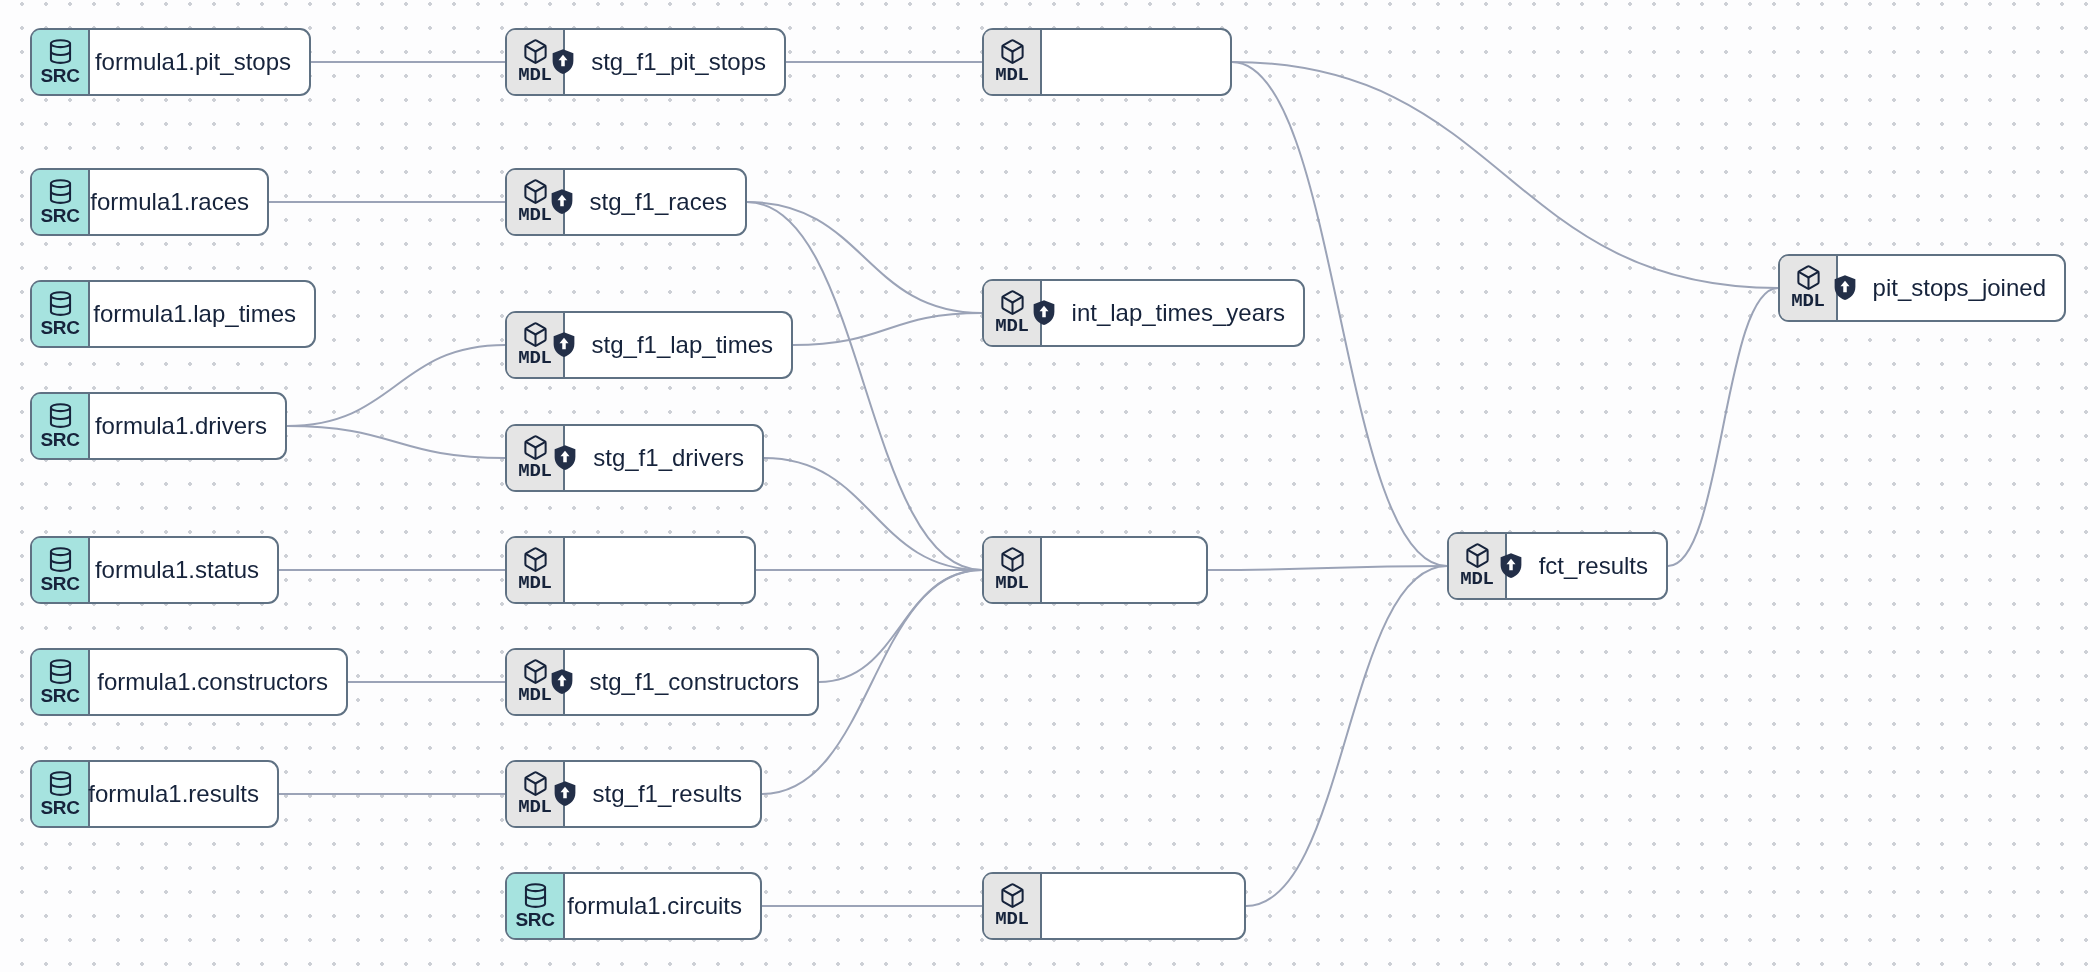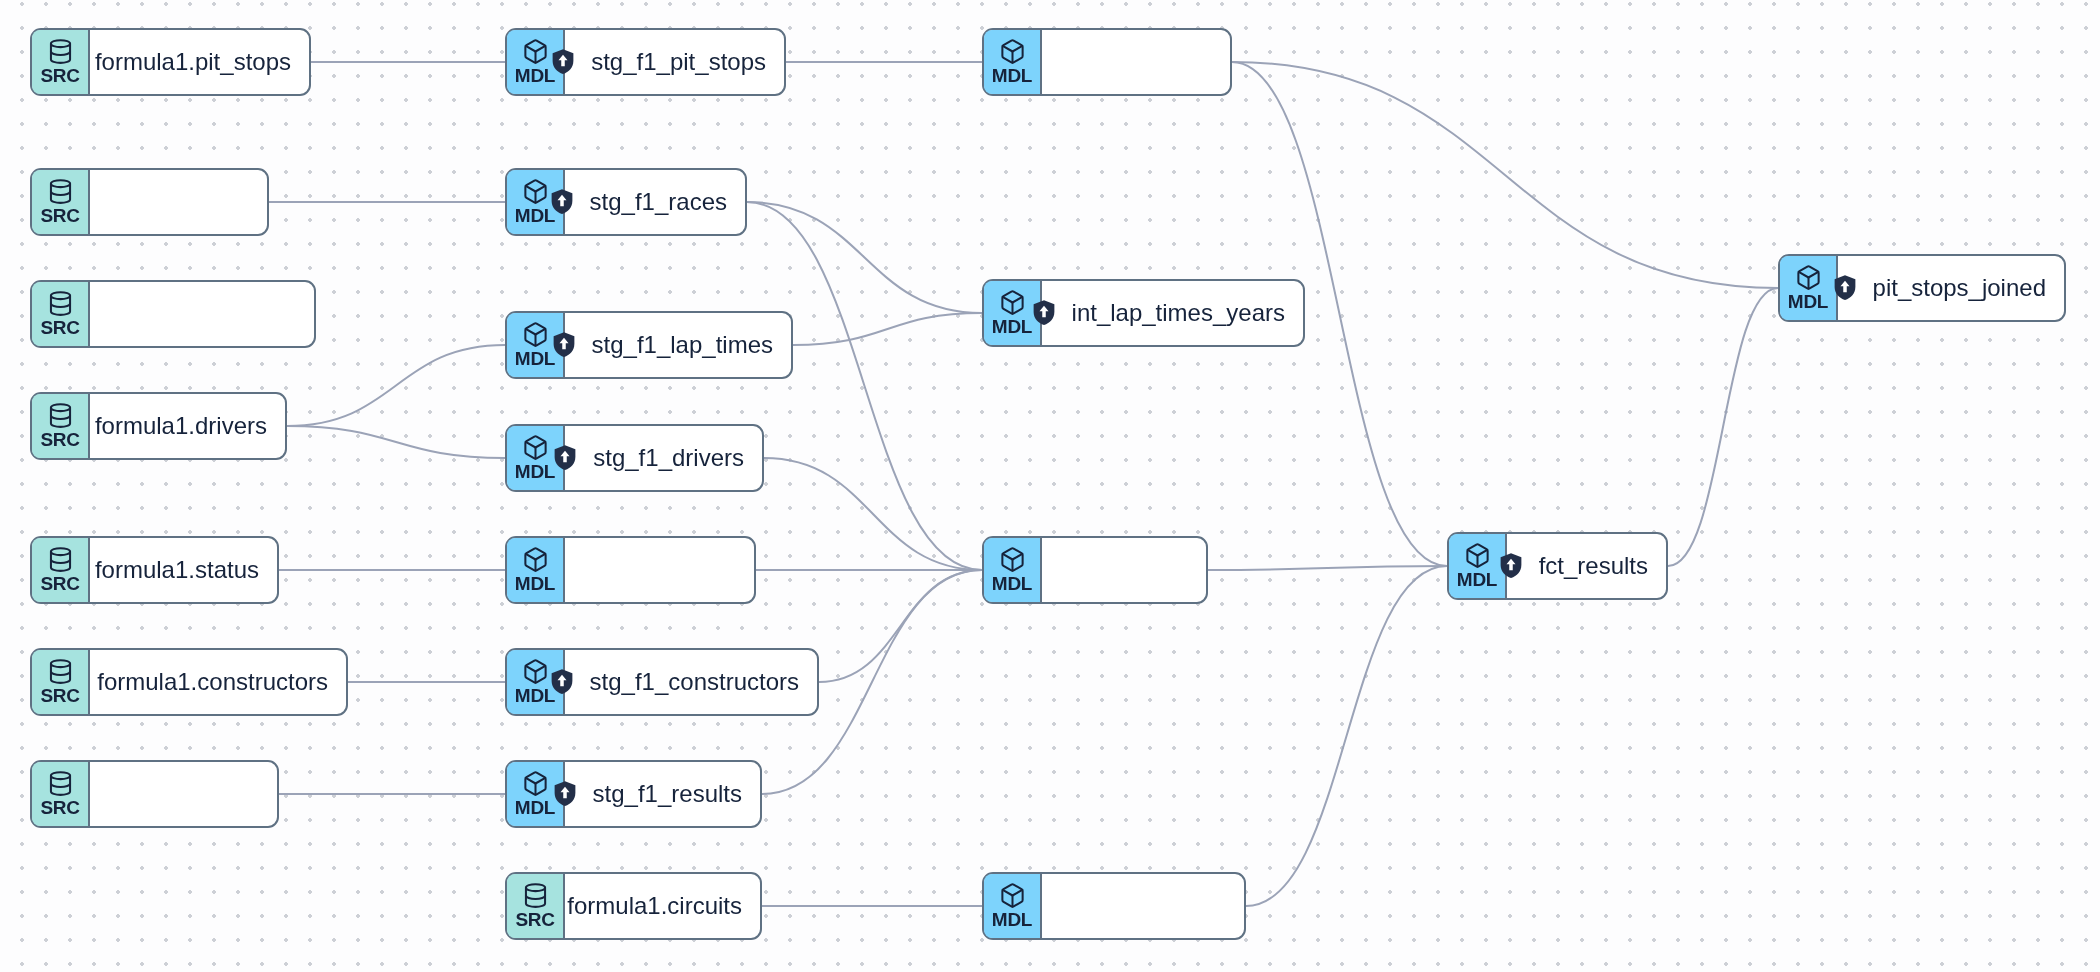--- a/index.html
+++ b/index.html
@@ -44,21 +44,21 @@
     flex: 0 0 56px;
     width: 56px;
     display: flex;
     flex-direction: column;
     align-items: center;
     justify-content: center;
     border-right: 2px solid #5f7183;
     border-radius: 8px 0 0 8px;
   }
   .node.source .badge { background: #a6e3df; }
-  .node.model  .badge { background: #7dd3fc; }
+  .node.model  .badge { background: #e5e5e5; font-family: Liberation Mono, monospace; }
   .badge-icon svg { width: 27px; height: 27px; display: block; }
   .badge-text {
     font-size: 19px;
     font-weight: 700;
     color: #16233b;
     letter-spacing: -0.3px;
     line-height: 1.05;
     margin-top: 1px;
   }
   .node-body {
@@ -159,20 +159,23 @@
       <div class="badge">
         <span class="badge-icon">
           <svg viewBox="0 0 24 24" fill="none" stroke="#16233b" stroke-width="1.8" stroke-linecap="round" stroke-linejoin="round">
             <ellipse cx="12" cy="5" rx="8.5" ry="3.1"></ellipse>
             <path d="M20.5 12c0 1.7-3.8 3.1-8.5 3.1S3.5 13.7 3.5 12"></path>
             <path d="M3.5 5v14c0 1.7 3.8 3.1 8.5 3.1s8.5-1.4 8.5-3.1V5"></path>
           </svg>
         </span>
         <span class="badge-text">SRC</span>
       </div>
+      <div class="node-body">
+        <span class="node-label">formula1.races</span>
+      </div>
     </div>
     <div class="node model" style="left: 505px; top: 168px; width: 242px;">
       <div class="badge">
         <span class="badge-icon">
           <svg viewBox="0 0 24 24" fill="none" stroke="#16233b" stroke-width="1.8" stroke-linecap="round" stroke-linejoin="round">
             <path d="M21 16V8a2 2 0 0 0-1-1.73l-7-4a2 2 0 0 0-2 0l-7 4A2 2 0 0 0 3 8v8a2 2 0 0 0 1 1.73l7 4a2 2 0 0 0 2 0l7-4A2 2 0 0 0 21 16z"></path>
             <polyline points="3.3 7 12 12 20.7 7"></polyline>
             <line x1="12" y1="22" x2="12" y2="12"></line>
           </svg>
         </span>
@@ -192,20 +195,23 @@
       <div class="badge">
         <span class="badge-icon">
           <svg viewBox="0 0 24 24" fill="none" stroke="#16233b" stroke-width="1.8" stroke-linecap="round" stroke-linejoin="round">
             <ellipse cx="12" cy="5" rx="8.5" ry="3.1"></ellipse>
             <path d="M20.5 12c0 1.7-3.8 3.1-8.5 3.1S3.5 13.7 3.5 12"></path>
             <path d="M3.5 5v14c0 1.7 3.8 3.1 8.5 3.1s8.5-1.4 8.5-3.1V5"></path>
           </svg>
         </span>
         <span class="badge-text">SRC</span>
       </div>
+      <div class="node-body">
+        <span class="node-label">formula1.lap_times</span>
+      </div>
     </div>
     <div class="node model" style="left: 982px; top: 279px; width: 323px;">
       <div class="badge">
         <span class="badge-icon">
           <svg viewBox="0 0 24 24" fill="none" stroke="#16233b" stroke-width="1.8" stroke-linecap="round" stroke-linejoin="round">
             <path d="M21 16V8a2 2 0 0 0-1-1.73l-7-4a2 2 0 0 0-2 0l-7 4A2 2 0 0 0 3 8v8a2 2 0 0 0 1 1.73l7 4a2 2 0 0 0 2 0l7-4A2 2 0 0 0 21 16z"></path>
             <polyline points="3.3 7 12 12 20.7 7"></polyline>
             <line x1="12" y1="22" x2="12" y2="12"></line>
           </svg>
         </span>
@@ -399,20 +405,23 @@
       <div class="badge">
         <span class="badge-icon">
           <svg viewBox="0 0 24 24" fill="none" stroke="#16233b" stroke-width="1.8" stroke-linecap="round" stroke-linejoin="round">
             <ellipse cx="12" cy="5" rx="8.5" ry="3.1"></ellipse>
             <path d="M20.5 12c0 1.7-3.8 3.1-8.5 3.1S3.5 13.7 3.5 12"></path>
             <path d="M3.5 5v14c0 1.7 3.8 3.1 8.5 3.1s8.5-1.4 8.5-3.1V5"></path>
           </svg>
         </span>
         <span class="badge-text">SRC</span>
       </div>
+      <div class="node-body">
+        <span class="node-label">formula1.results</span>
+      </div>
     </div>
     <div class="node model" style="left: 505px; top: 760px; width: 257px;">
       <div class="badge">
         <span class="badge-icon">
           <svg viewBox="0 0 24 24" fill="none" stroke="#16233b" stroke-width="1.8" stroke-linecap="round" stroke-linejoin="round">
             <path d="M21 16V8a2 2 0 0 0-1-1.73l-7-4a2 2 0 0 0-2 0l-7 4A2 2 0 0 0 3 8v8a2 2 0 0 0 1 1.73l7 4a2 2 0 0 0 2 0l7-4A2 2 0 0 0 21 16z"></path>
             <polyline points="3.3 7 12 12 20.7 7"></polyline>
             <line x1="12" y1="22" x2="12" y2="12"></line>
           </svg>
         </span>

